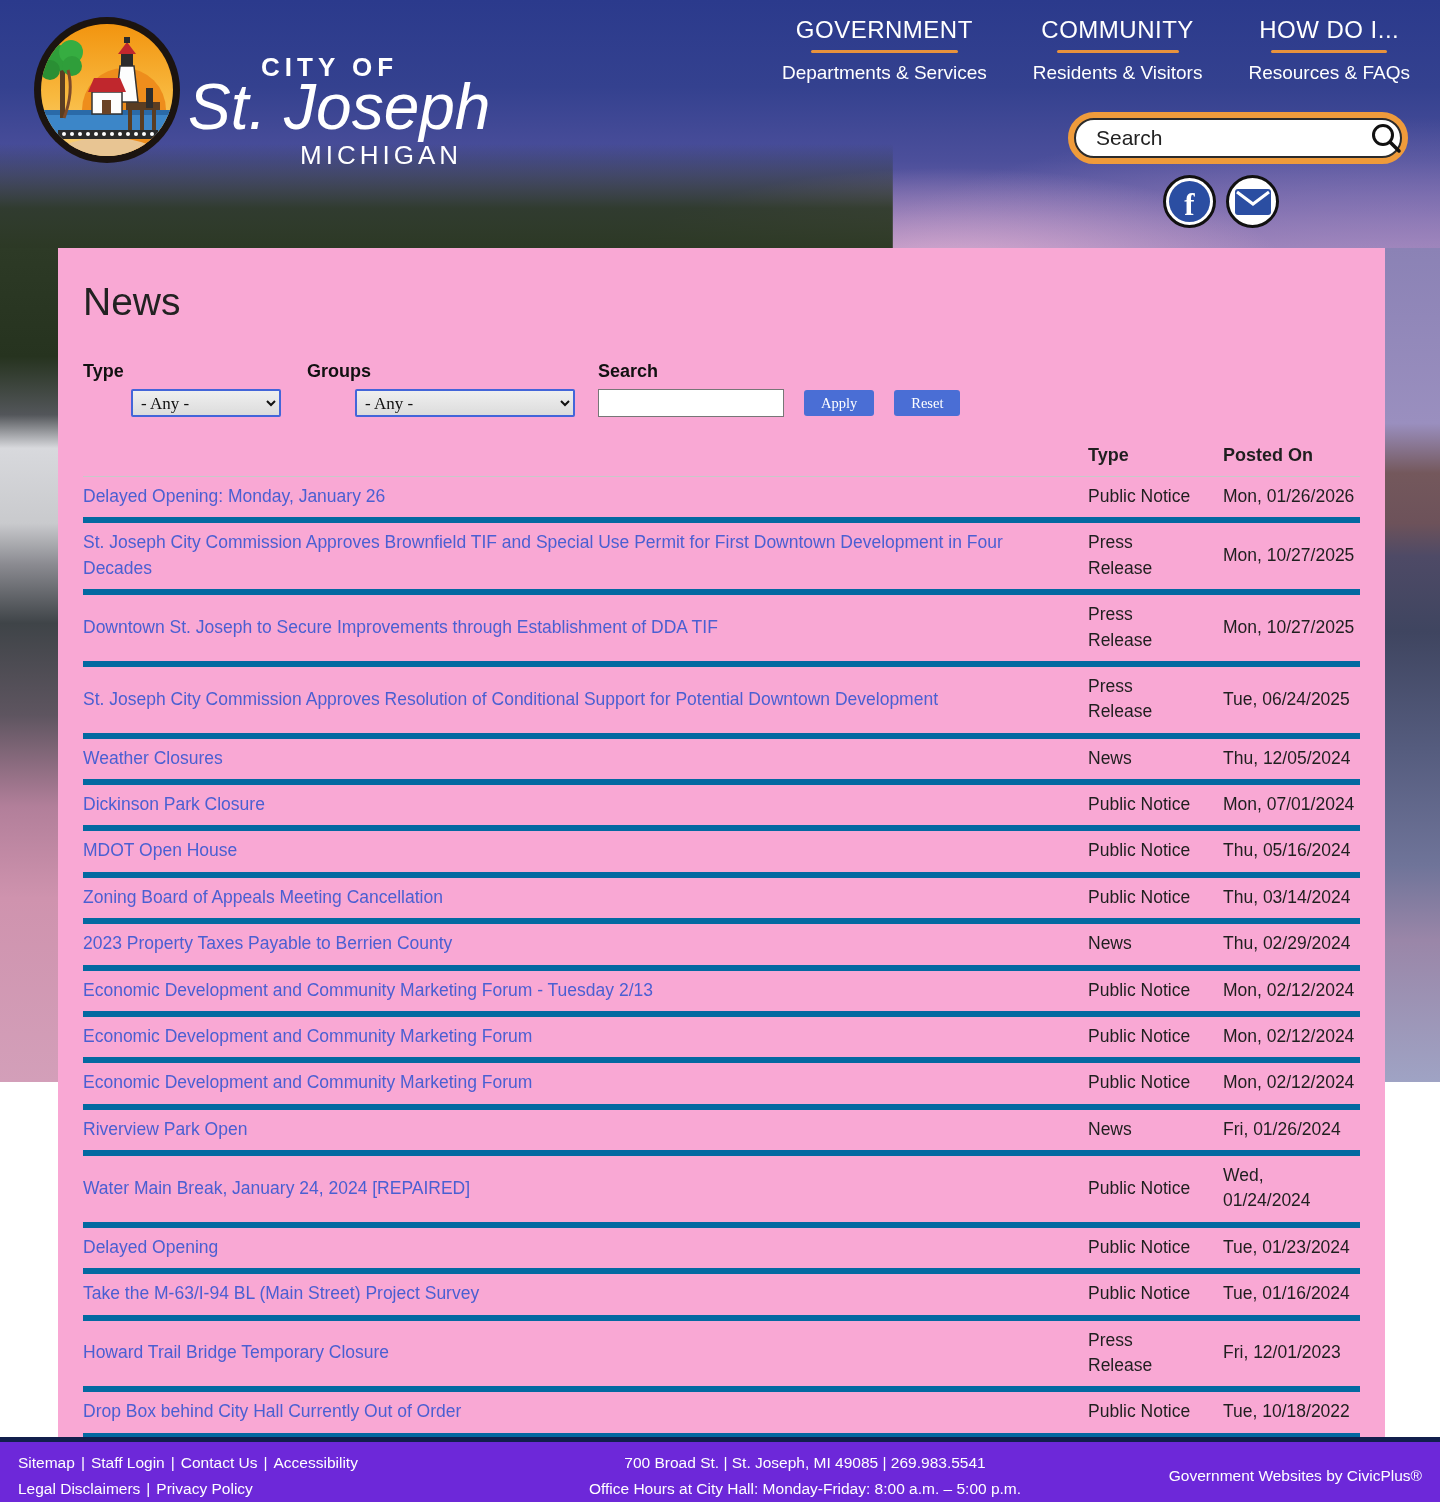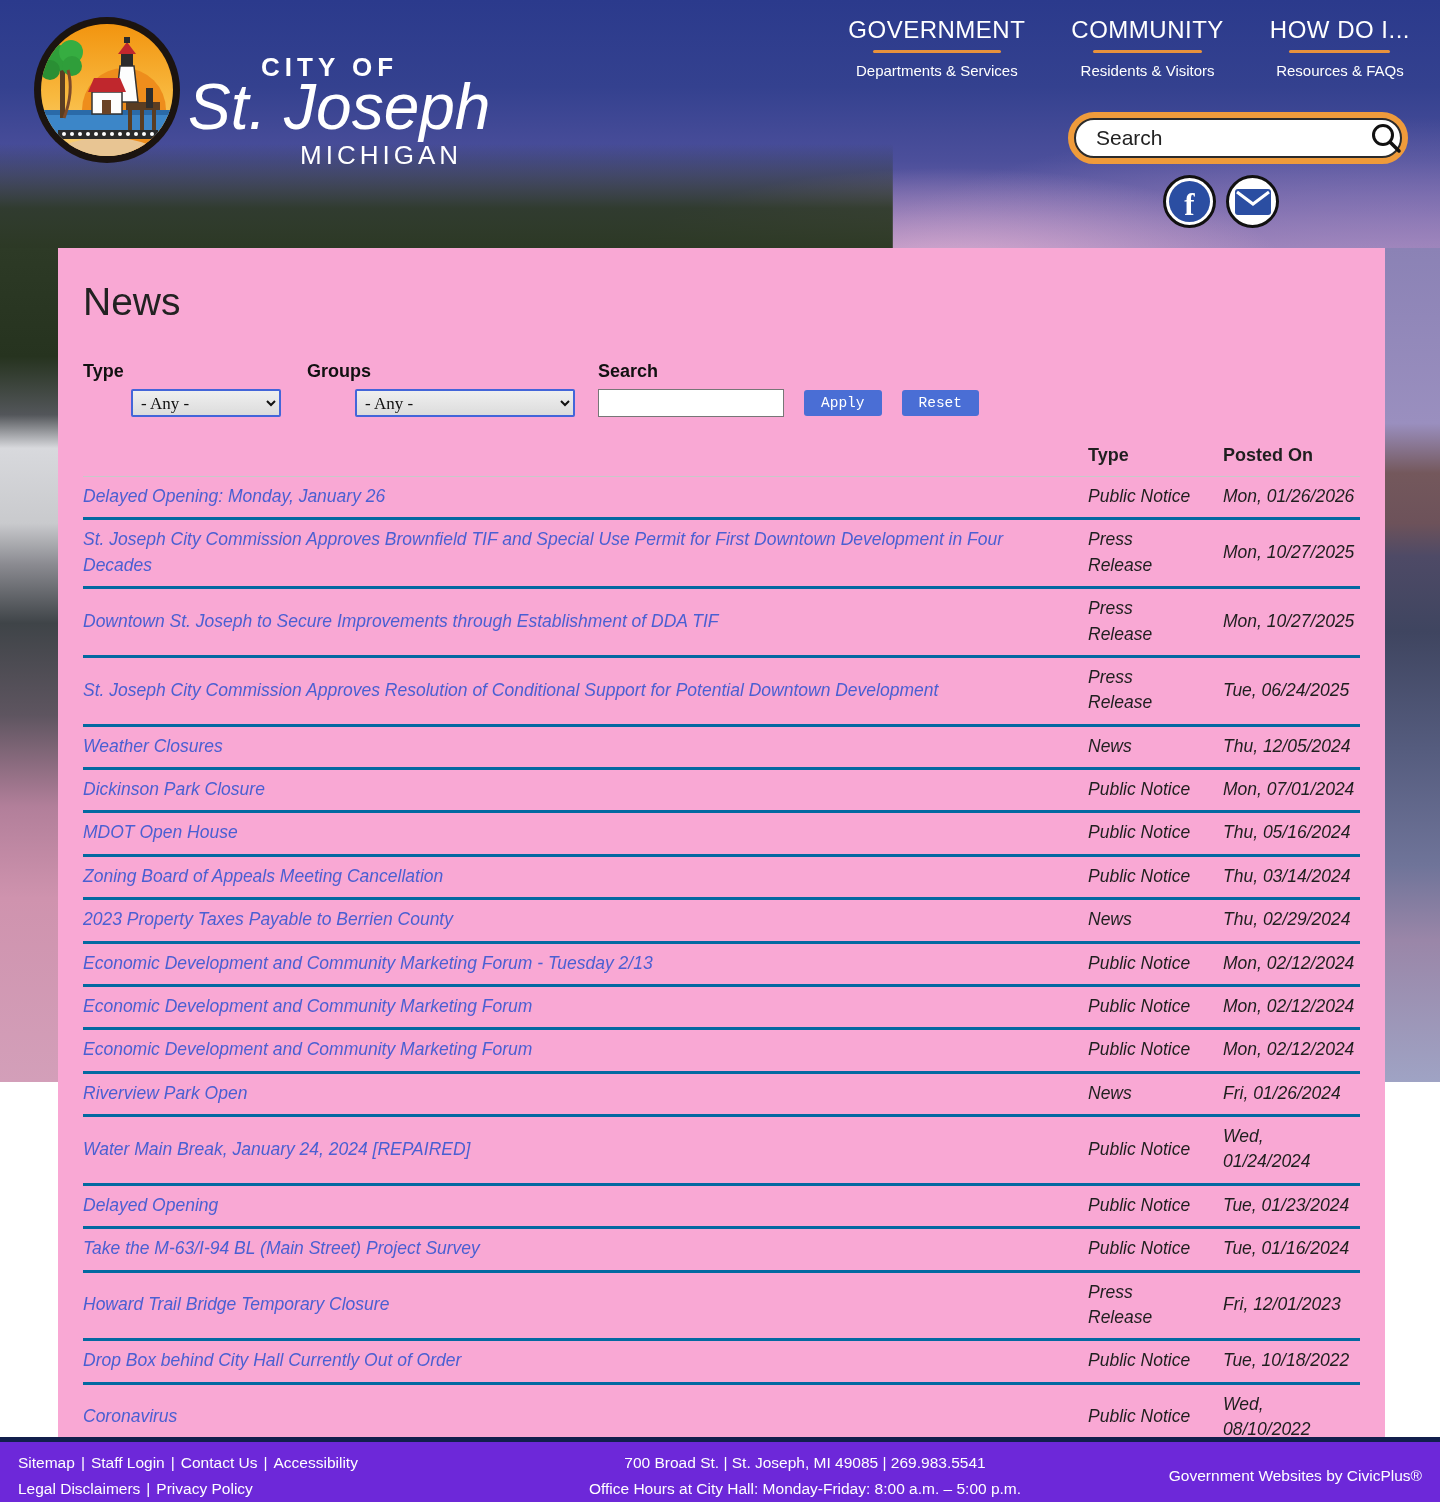--- a/index.html
+++ b/index.html
@@ -35,21 +35,21 @@
   .logo-text{ margin-left:2px; margin-top:46px; color:#fff; }
   .logo-cityof{ font-size:26px; font-weight:bold; letter-spacing:5px; margin-left:73px; }
   .logo-name{ font-family:Liberation Sans, sans-serif; font-style:italic; font-size:64px; line-height:.95; margin-top:-6px; }
   .logo-state{ font-size:26px; letter-spacing:4px; margin-left:112px; margin-top:2px; }
 
   
   .nav{ position:absolute; top:16px; right:30px; display:flex; gap:46px; text-align:center; }
   .nav-item{ cursor:pointer; }
   .nav-label{ color:#fff; font-size:24px; font-weight:normal; letter-spacing:.5px; }
   .nav-underline{ height:3px; background:#e8923c; width:72%; margin:6px auto 9px; border-radius:2px; }
-  .nav-sub{ color:#fff; font-size:15px; }
+  .nav-sub{ color:#fff; font-size:19px; }
 
   
   .search-pill{
     position:absolute; top:112px; right:32px; width:340px; height:52px;
     border:4px solid #ef9b3b; border-radius:28px; background:#ef9b3b; padding:2px;
   }
   .search-inner{
     width:100%; height:100%; background:#fff; border:2px solid #2b2b2b; border-radius:22px;
     display:flex; align-items:center; padding:0 14px 0 18px;
   }
@@ -83,27 +83,27 @@
     height:28px; font-size:17px; color:#111; font-family:Liberation Serif, serif;
     border:2px solid #4365d9; border-radius:2px;
     background:linear-gradient(#efefef,#dcdcdc); padding:0 4px;margin-left:48px;
   }
   .w-type{ width:150px; margin-right:26px; }
   .w-groups{ width:220px; margin-right:23px; }
   .finput{ width:186px; height:28px; border:1px solid #777; font-size:17px; padding:0 6px;
     font-family:"Liberation Sans", sans-serif; }
   .fbtn{
     margin-left:20px; height:26px; margin-bottom:1px; padding:0 17px; border:none; border-radius:3px;
-    background:#4a6ed5; color:#fff; font-size:14.5px; cursor:pointer; font-family:Liberation Mono, monospace;
+    background:#4a6ed5; color:#fff; font-size:14.5px; cursor:pointer; font-family:Liberation Serif, serif;
   }
 
   
   .news-table{ margin-top:20px; font-size:17.5px; }
   .thead{ display:flex; font-weight:bold; font-size:18px; padding:8px 0 10px; border-bottom:1px solid #c9c9c9; }
-  .trow{ display:flex; padding:7px 0 8px; border-bottom:3px solid #0369a1; line-height:1.45; align-items:center;font-style:italic; }
+  .trow{ display:flex; padding:7px 0 8px; border-bottom:6px solid #0369a1; line-height:1.45; align-items:center; }
   .col-title{ flex:1; padding-right:14px; }
   .col-type{ width:135px; white-space:pre-line; }
   .col-date{ width:137px; white-space:pre-line; }
   .news-link{ color:#4a5fd2; text-decoration:none; cursor:pointer; }
 
   
   .footer{
     position:absolute; left:0; top:1437px; width:1440px; height:65px;
     background:#6d28d9; border-top:5px solid #111f4c; color:#fff;
     display:flex; justify-content:space-between; padding:8px 18px 0 18px; font-size:15.5px; line-height:1.7;

